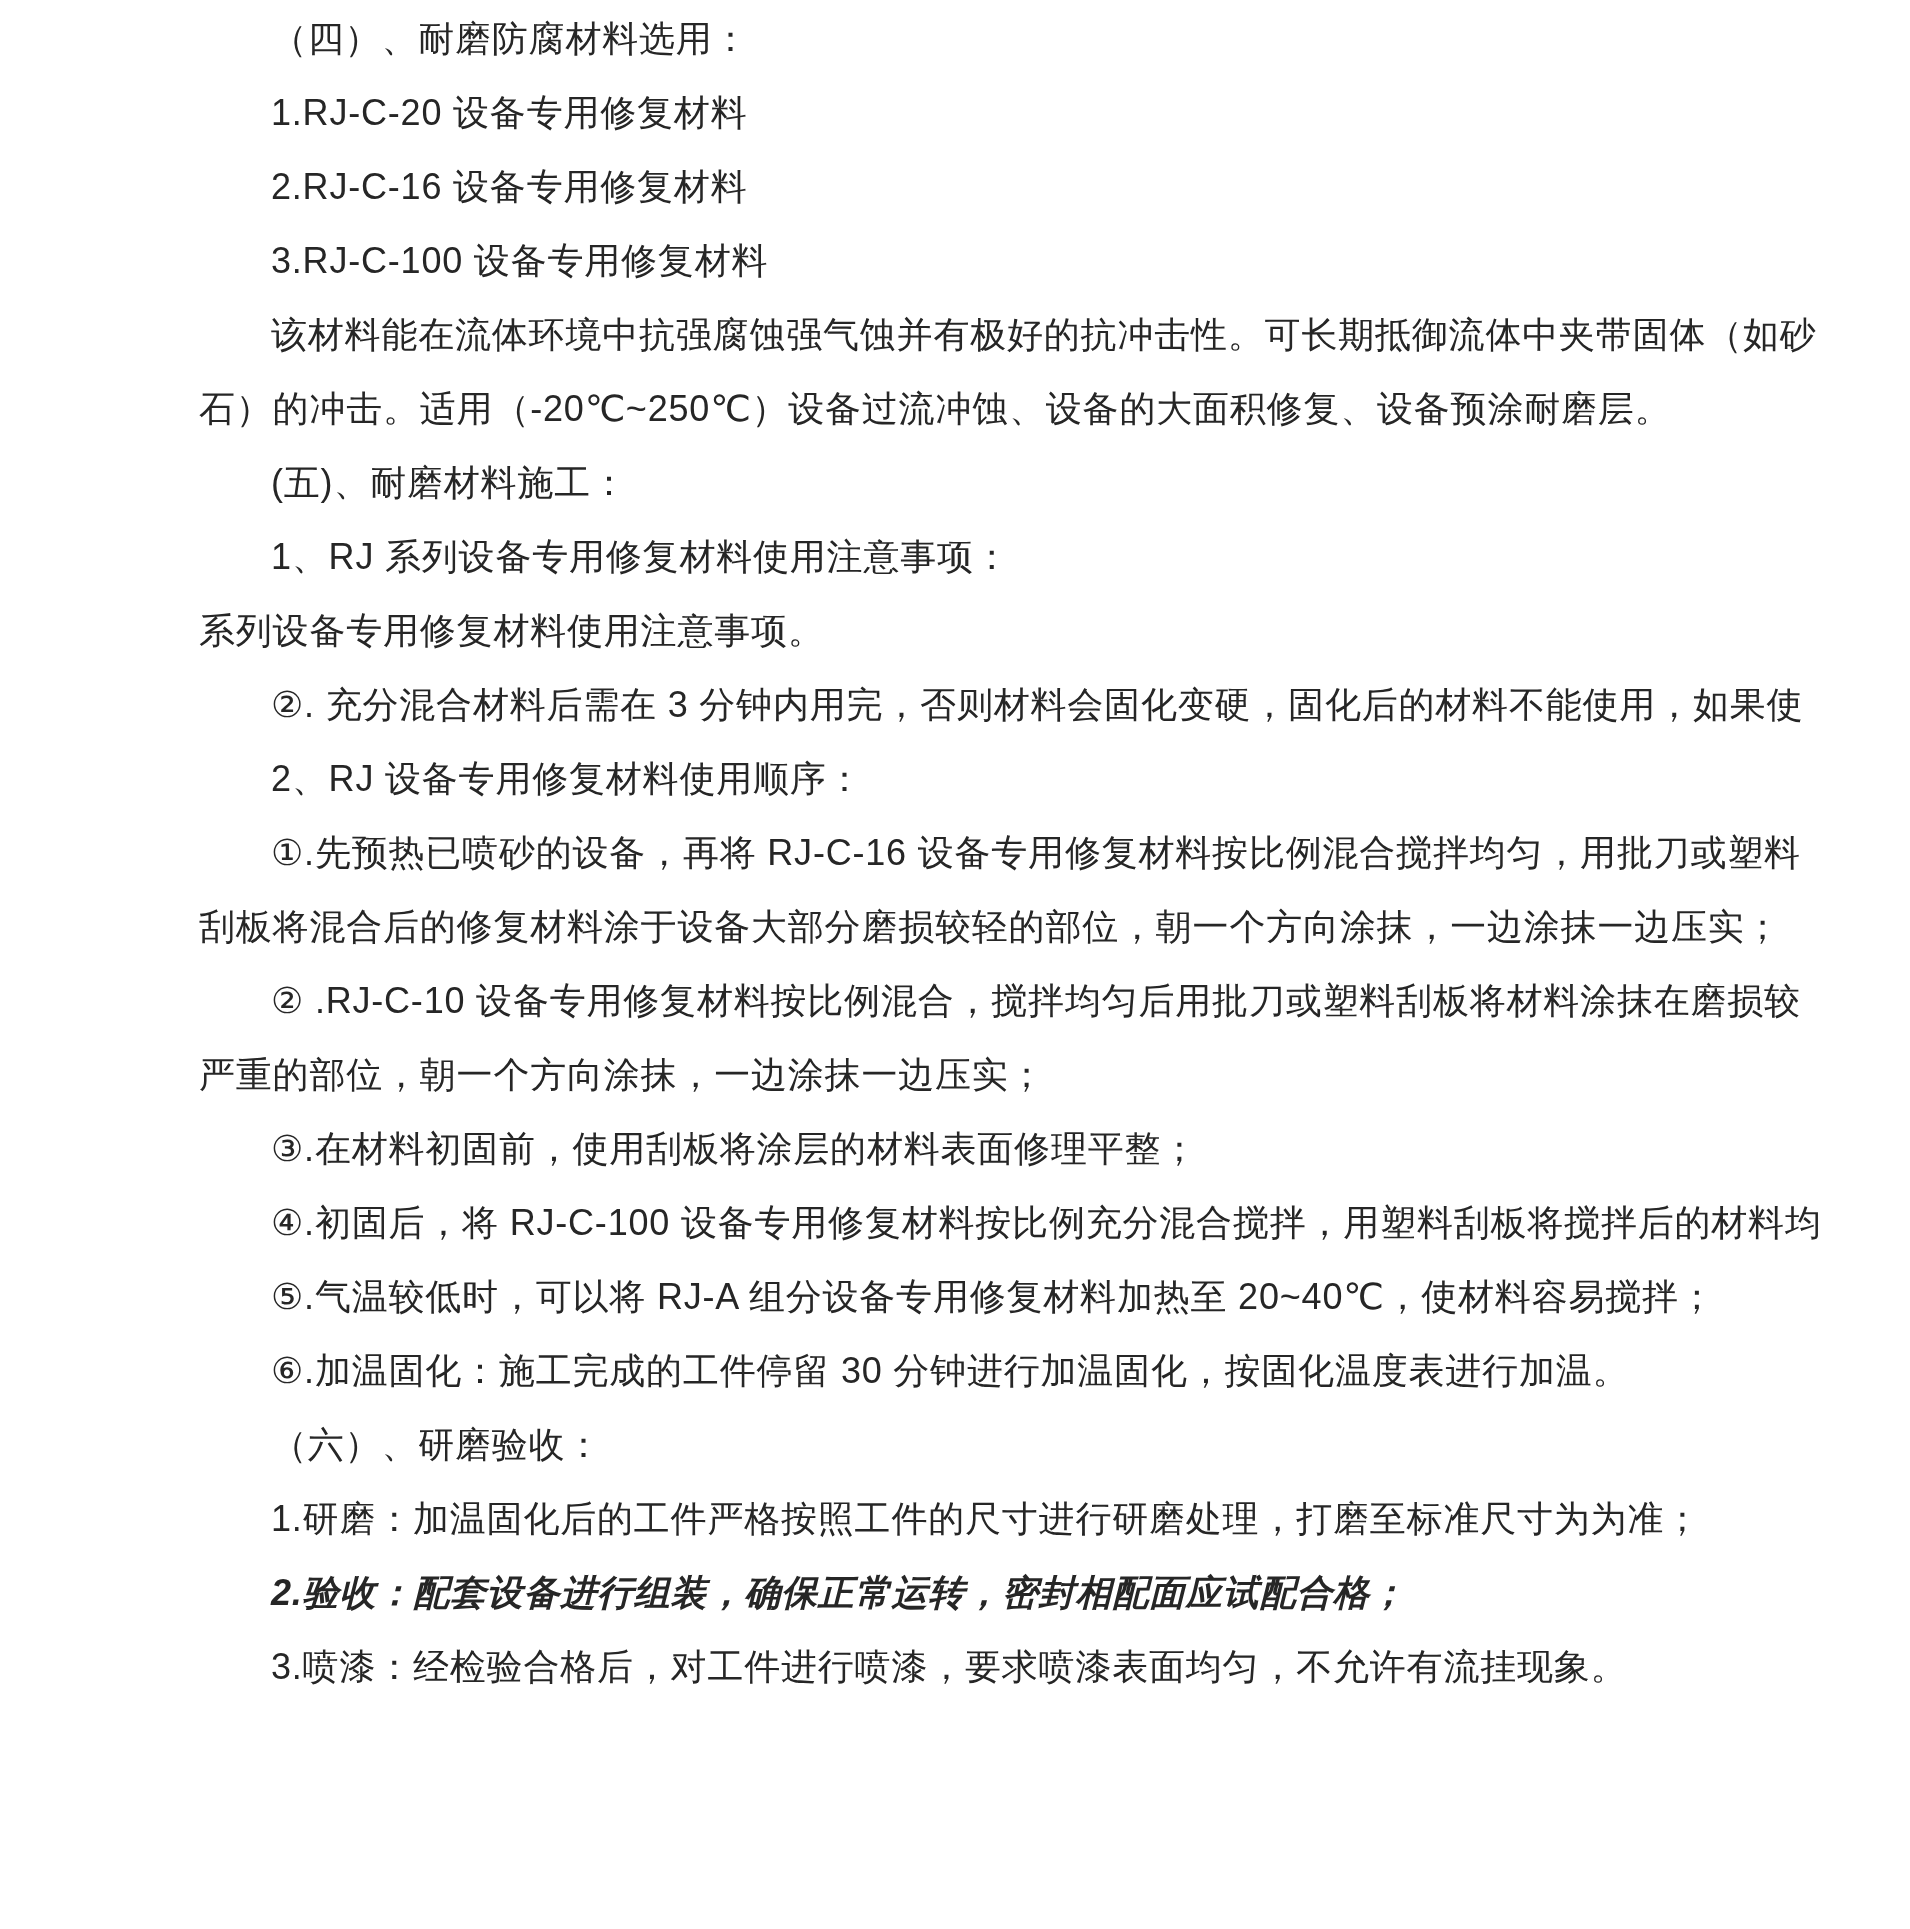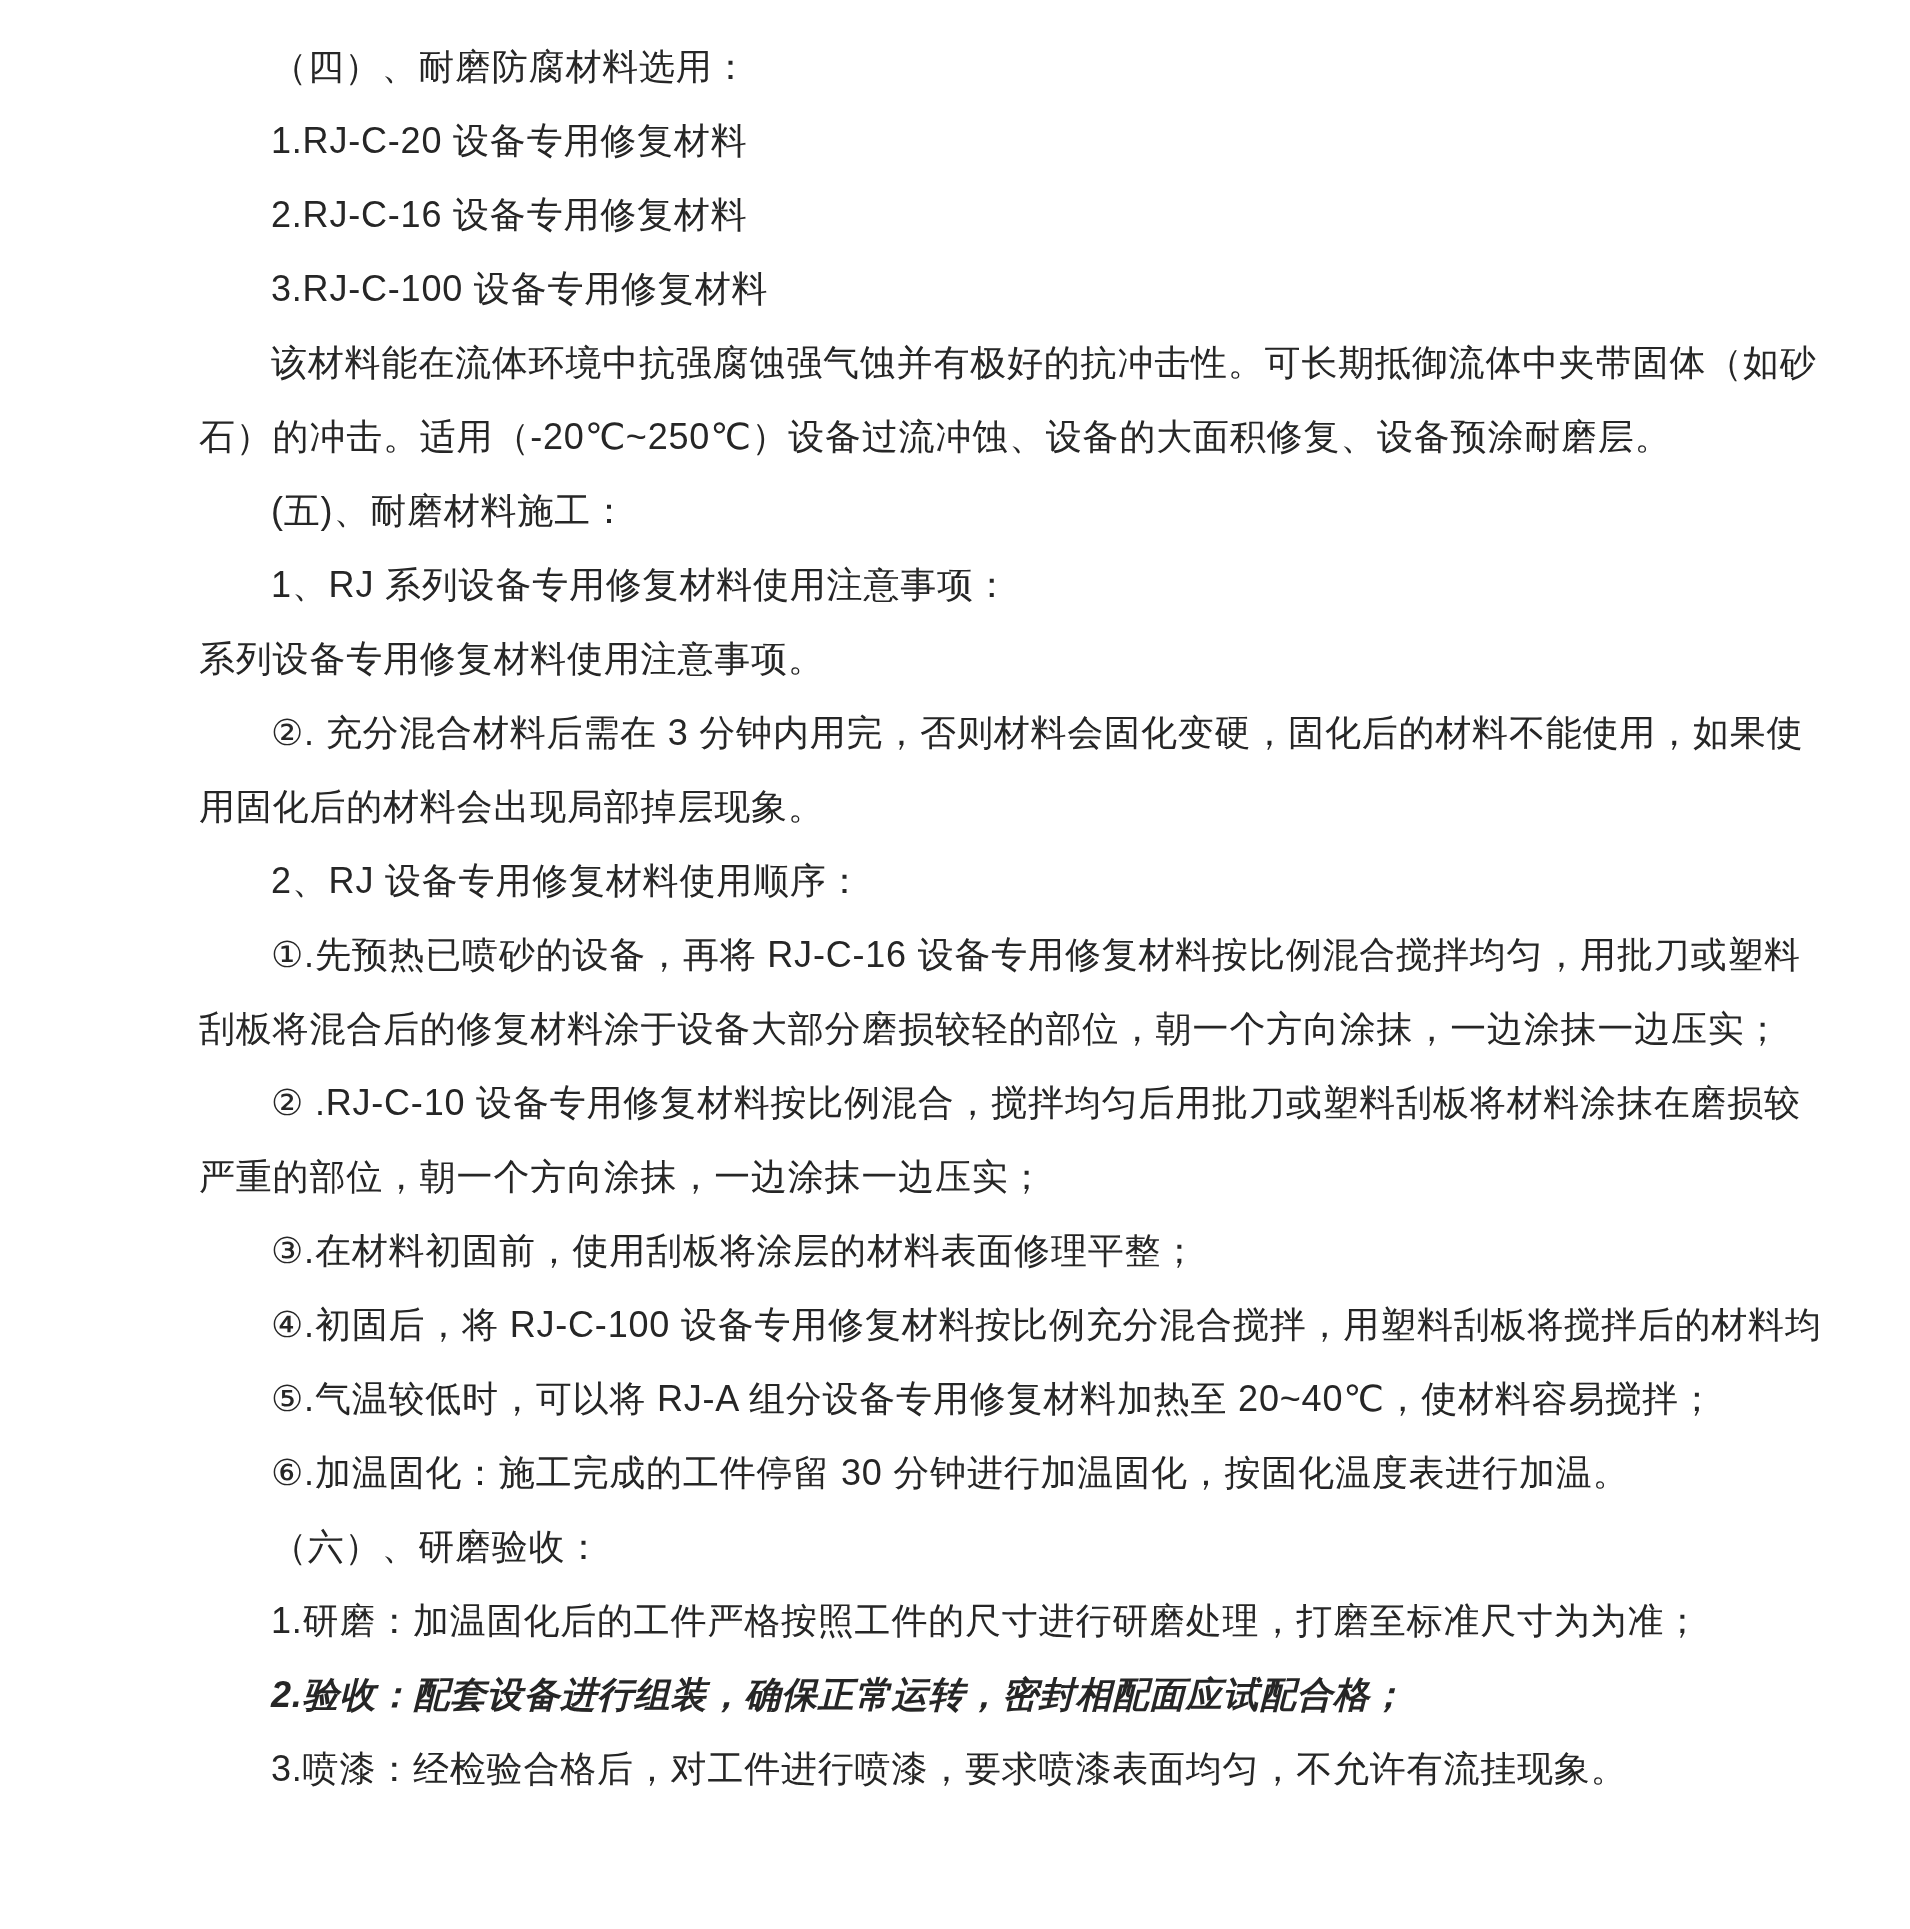--- a/index.html
+++ b/index.html
@@ -14,21 +14,20 @@
     height: 1929px;
     background: #ffffff;
     overflow: hidden;
   }
   .content {
     box-sizing: border-box;
     padding: 1.5px 146px 0 199px;
     font-family: "Liberation Sans", "DejaVu Sans", sans-serif;
     font-size: 36px;
     color: #262626;
-    margin-top: 28px;
   }
   .line {
     line-height: 74px;
     height: 74px;
     white-space: nowrap;
     letter-spacing: 0.8px;
     overflow: visible;
   }
   .line.indent {
     text-indent: 72px;
@@ -46,21 +45,20 @@
       <div class="line indent">（四）、耐磨防腐材料选用：</div>
       <div class="line indent">1.RJ-C-20 设备专用修复材料</div>
       <div class="line indent">2.RJ-C-16 设备专用修复材料</div>
       <div class="line indent">3.RJ-C-100 设备专用修复材料</div>
       <div class="line indent">该材料能在流体环境中抗强腐蚀强气蚀并有极好的抗冲击性。可长期抵御流体中夹带固体（如砂</div>
       <div class="line">石）的冲击。适用（-20℃~250℃）设备过流冲蚀、设备的大面积修复、设备预涂耐磨层。</div>
       <div class="line indent">(五)、耐磨材料施工：</div>
       <div class="line indent">1、RJ 系列设备专用修复材料使用注意事项：</div>
       <div class="line">系列设备专用修复材料使用注意事项。</div>
       <div class="line indent">②. 充分混合材料后需在 3 分钟内用完，否则材料会固化变硬，固化后的材料不能使用，如果使</div>
-      <div class="line">用固化后的材料会出现局部掉层现象。</div>
       <div class="line indent">2、RJ 设备专用修复材料使用顺序：</div>
       <div class="line indent">①.先预热已喷砂的设备，再将 RJ-C-16 设备专用修复材料按比例混合搅拌均匀，用批刀或塑料</div>
       <div class="line">刮板将混合后的修复材料涂于设备大部分磨损较轻的部位，朝一个方向涂抹，一边涂抹一边压实；</div>
       <div class="line indent">② .RJ-C-10 设备专用修复材料按比例混合，搅拌均匀后用批刀或塑料刮板将材料涂抹在磨损较</div>
       <div class="line">严重的部位，朝一个方向涂抹，一边涂抹一边压实；</div>
       <div class="line indent">③.在材料初固前，使用刮板将涂层的材料表面修理平整；</div>
       <div class="line indent">④.初固后，将 RJ-C-100 设备专用修复材料按比例充分混合搅拌，用塑料刮板将搅拌后的材料均</div>
       <div class="line indent">⑤.气温较低时，可以将 RJ-A 组分设备专用修复材料加热至 20~40℃，使材料容易搅拌；</div>
       <div class="line indent">⑥.加温固化：施工完成的工件停留 30 分钟进行加温固化，按固化温度表进行加温。</div>
       <div class="line indent">（六）、研磨验收：</div>

